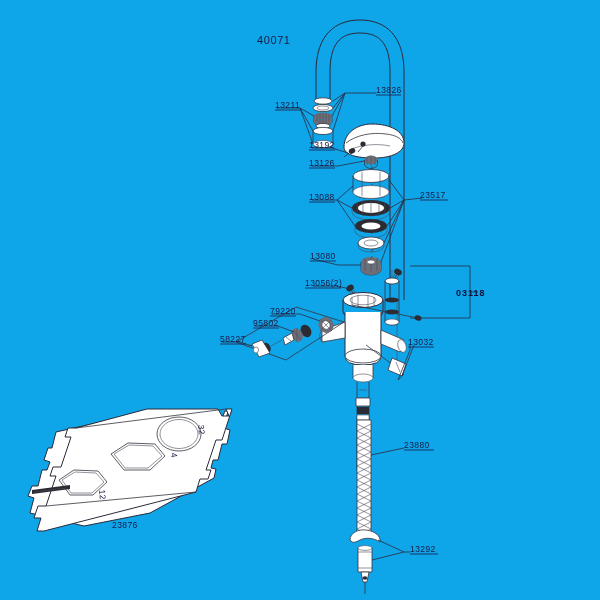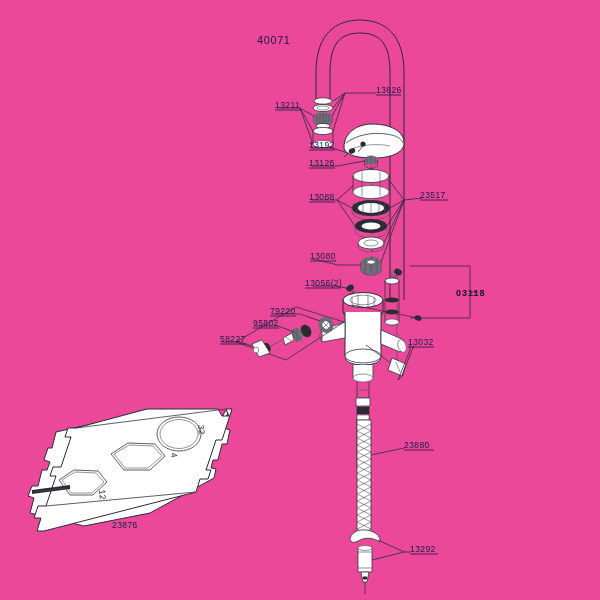--- a/index.html
+++ b/index.html
@@ -2,21 +2,21 @@
 <html><head>
 <meta charset="utf-8">
 <title>40071 Exploded Parts Diagram</title>
 <style>
   html,body{margin:0;padding:0;background:#ffffff;}
   body{
     width:600px;height:600px;overflow:hidden;
     font-family:"Liberation Sans", sans-serif;
     color:#1a1a2e;
   }
-  #diagram-root{position:relative;width:600px;height:600px;background:#ec4899;}
+  #diagram-root{position:relative;width:600px;height:600px;background:#0ea5e9;}
   svg#parts-svg{position:absolute;left:0;top:0;width:600px;height:600px;display:block;}
   .ln{fill:none;stroke:#2a2a3a;stroke-width:1;}
   .ln-thin{fill:none;stroke:#33333f;stroke-width:0.8;}
   .ln-hair{fill:none;stroke:#4a4a57;stroke-width:0.6;}
   .leader{fill:none;stroke:#2b2b40;stroke-width:0.8;}
   .bracket{fill:none;stroke:#2b2b40;stroke-width:0.8;}
   .fillw{fill:#ffffff;}
   .filld{fill:#6e6e78;}
   .fillk{fill:#2b2b33;}
   .dash{fill:none;stroke:#3a3a48;stroke-width:0.8;stroke-dasharray:5 4;}

